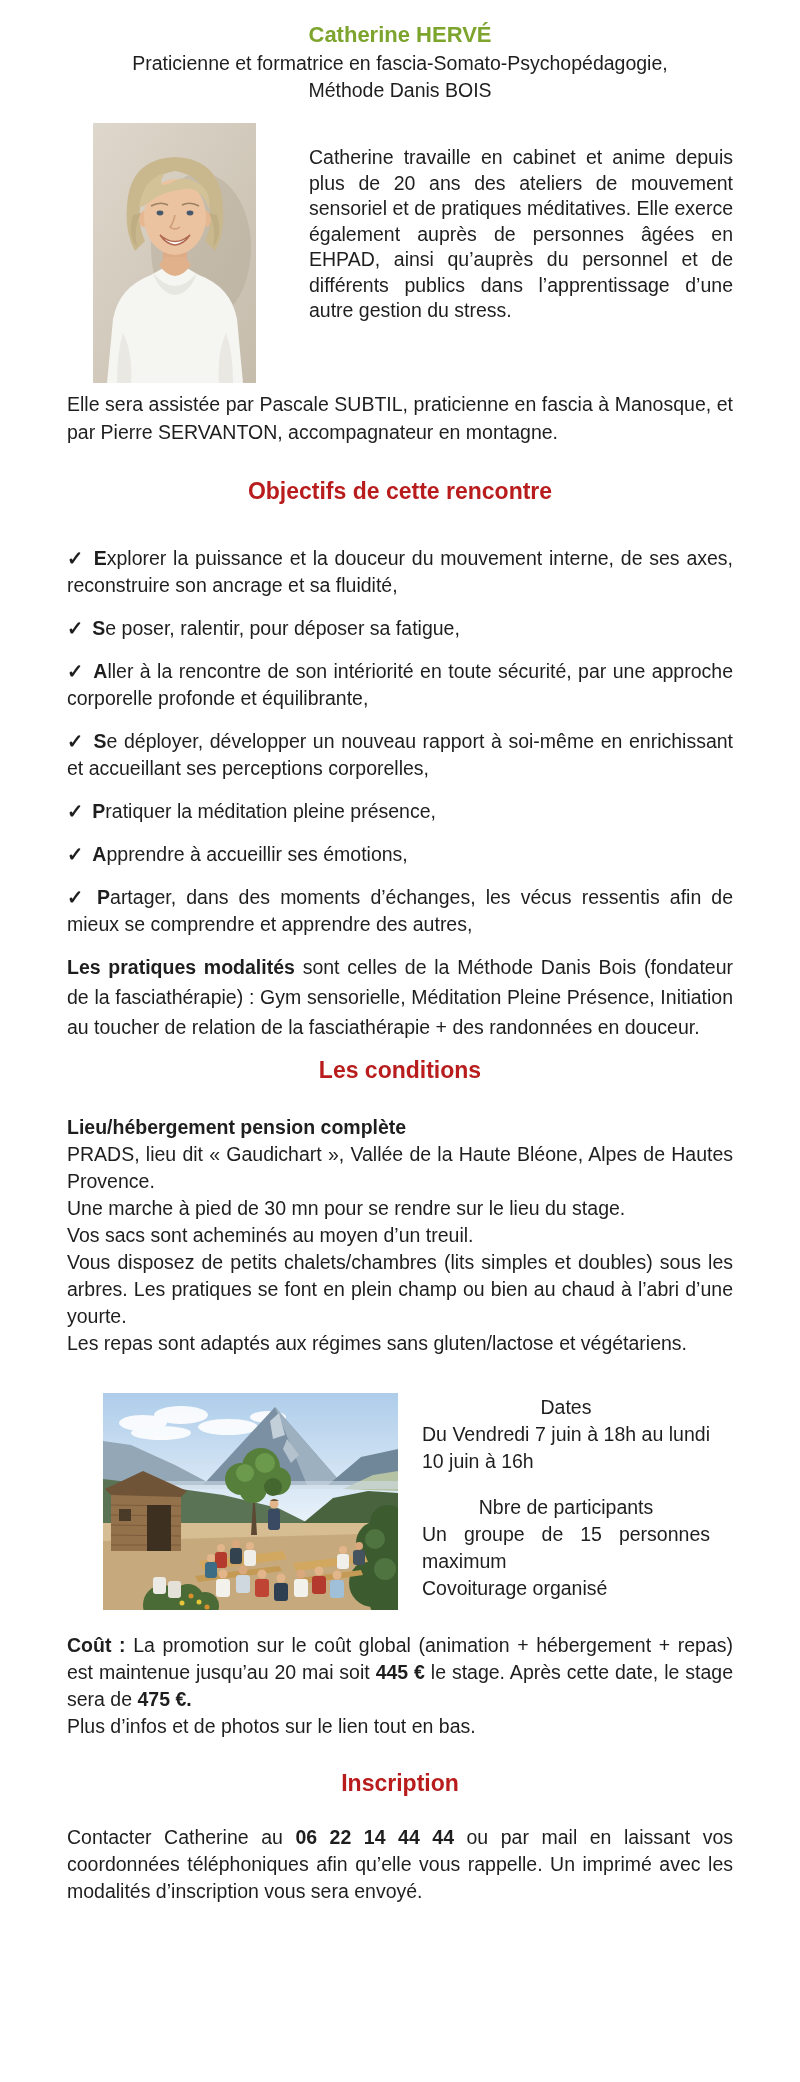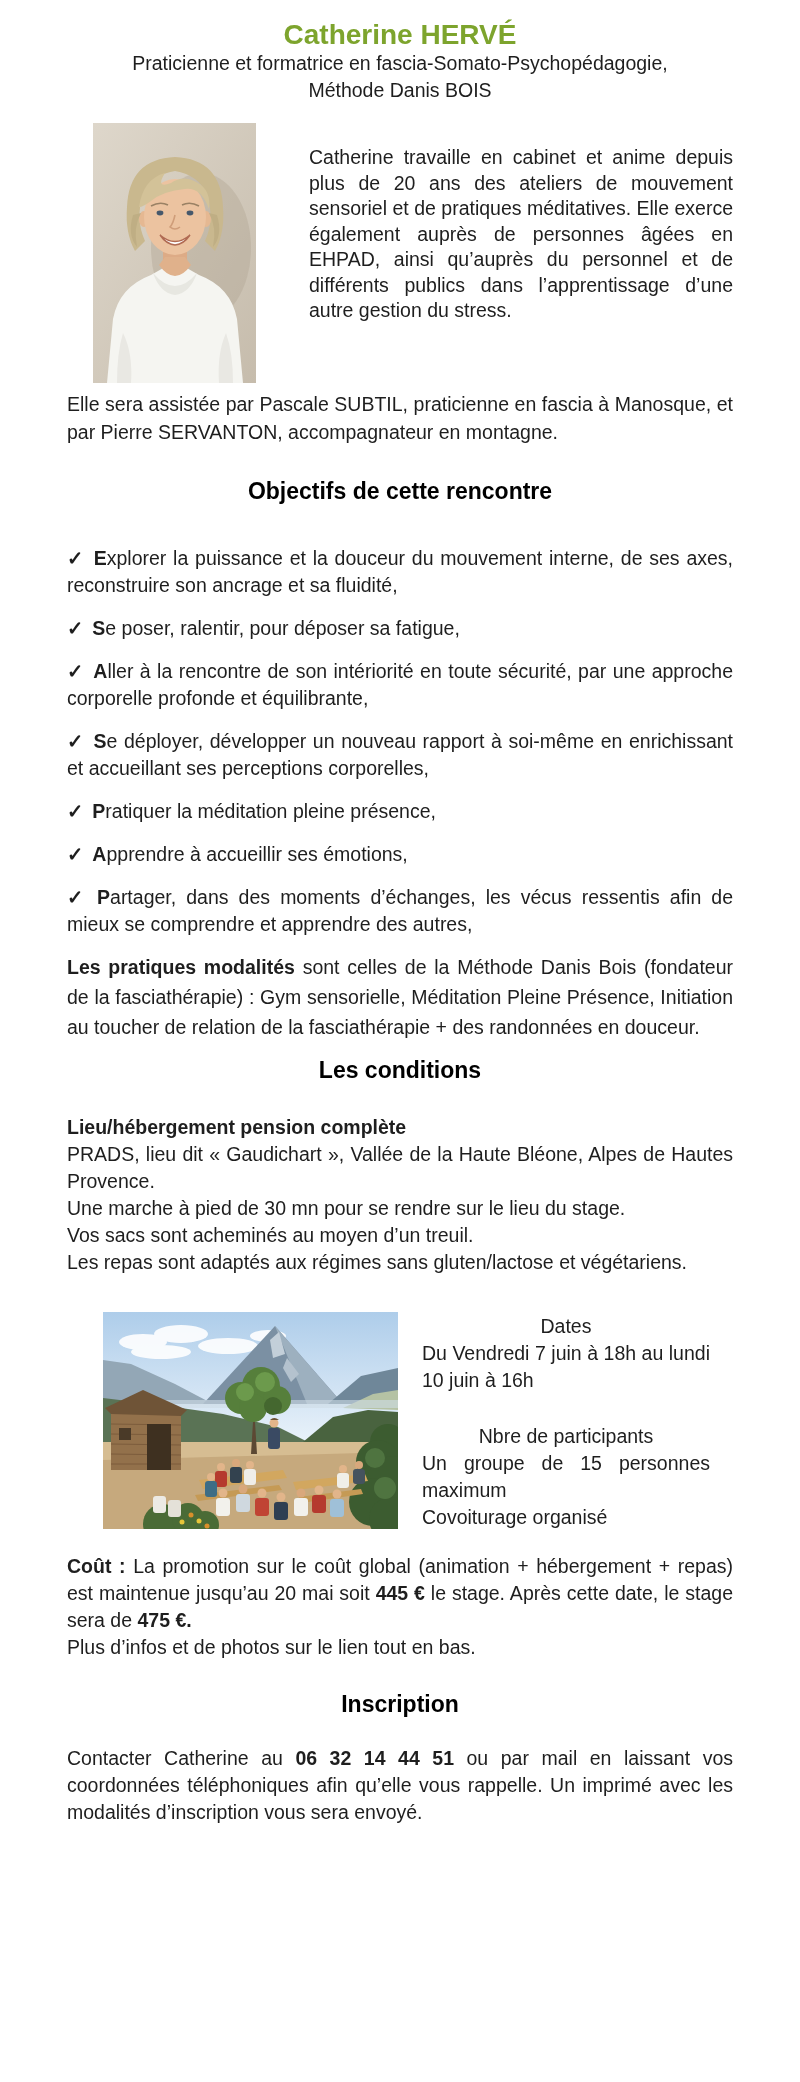--- a/index.html
+++ b/index.html
@@ -8,27 +8,27 @@
     width:800px;height:2082px;
     box-sizing:border-box;
     padding:20px 67px 0;
     overflow:hidden;
     background:#ffffff;
     color:#1e1e1e;
     font-family:"Liberation Sans",sans-serif;
     font-size:19.5px;line-height:27px;
   }
   h1.doc-title{
-    margin:0;font-size:28px;line-height:30px;font-weight:bold;
+    margin:0;font-size:22px;line-height:30px;font-weight:bold;
     color:#7da42d;text-align:center;
   }
   .subtitle-line{margin:0;text-align:center;line-height:27px;}
   h2.section-heading{
     margin:0;font-size:23px;line-height:33px;font-weight:bold;
-    color:#000000;text-align:center;
+    color:#b91c1c;text-align:center;
   }
   #objectives-heading{margin-top:29px;}
   #conditions-heading{margin-top:12px;}
   #registration-heading{margin-top:27px;}
 
   .profile-row{display:flex;margin-top:19px;padding-left:26px;height:260px;justify-content:center;}
   .portrait{width:163px;height:260px;flex:none;display:block;}
   .bio-text{width:425px;margin:0 0 0 53px;padding-top:22px;line-height:25.5px;text-align:justify;}
 
   .para{margin:0;text-align:justify;}
@@ -41,21 +41,21 @@
   .lead{font-weight:bold;}
 
   .practices{margin-top:14px;line-height:30px;}
   .cond-title{margin:27px 0 0;font-weight:bold;}
 
   .retreat-row{display:flex;margin-top:36px;padding-left:36px;}
   .landscape{width:295px;height:217px;flex:none;display:block;}
   .dates-col{width:288px;margin-left:24px;padding-top:1px;}
   .dates-col p{margin:0;text-align:justify;line-height:27px;}
   .dates-col .col-title{font-weight:normal;text-align:center;}
-  .dates-col .gap-above{margin-top:29px;}
+  .dates-col .gap-above{margin-top:19px;}
 
   .cost{margin-top:22px;}
   b{font-weight:bold;}
   .contact{margin-top:24px;}
 </style>
 </head>
 <body>
 
 <div class="page">
 
@@ -111,20 +111,21 @@
   </ul>
 
   <p class="para practices"><b>Les pratiques modalités</b><span> sont celles de la Méthode Danis Bois (fondateur de la fasciathérapie) : Gym sensorielle, Méditation Pleine Présence, Initiation au toucher de relation de la fasciathérapie + des randonnées en douceur.</span></p>
 
   <h2 class="section-heading" id="conditions-heading">Les conditions</h2>
 
   <p class="cond-title">Lieu/hébergement pension complète</p>
   <p class="para">PRADS, lieu dit « Gaudichart »,  Vallée de la Haute Bléone, Alpes de Hautes Provence.</p>
   <p class="para">Une marche à pied de 30 mn pour se rendre sur le lieu du stage.</p>
   <p class="para">Vos sacs sont acheminés au moyen d’un treuil.</p>
+  <p class="para">Vous disposez de petits chalets/chambres (lits simples et doubles) sous les arbres. Les pratiques se font en plein champ ou bien au chaud à l’abri d’une yourte.</p>
   <p class="para">Les repas sont adaptés  aux régimes sans gluten/lactose et végétariens.</p>
 
   <div class="retreat-row">
     <svg class="landscape" viewBox="0 0 295 217" aria-hidden="true">
       <defs>
         <linearGradient id="sky" x1="0" y1="0" x2="0" y2="1">
           <stop offset="0" stop-color="#aecdea"></stop>
             <stop offset="1" stop-color="#e9f2fa"></stop>
         </linearGradient>
       </defs>
@@ -236,15 +237,15 @@
       <p>Un groupe de 15 personnes maximum</p>
       <p>Covoiturage organisé</p>
     </div>
   </div>
 
   <p class="para cost"><b>Coût :</b><span> La promotion sur le coût global (animation + hébergement + repas) est maintenue jusqu’au 20 mai soit </span><b>445 €</b><span> le stage. Après cette date, le stage sera de </span><b>475 €.</b></p>
   <p class="para">Plus d’infos et de photos sur le lien tout en bas.</p>
 
   <h2 class="section-heading" id="registration-heading">Inscription</h2>
 
-  <p class="para contact"><span>Contacter Catherine au </span><b>06 32 14 44 51</b><span> ou par mail en laissant vos coordonnées téléphoniques afin qu’elle vous rappelle. Un imprimé avec les modalités d’inscription vous sera envoyé.</span></p>
+  <p class="para contact"><span>Contacter Catherine au </span><b>06 22 14 44 44</b><span> ou par mail en laissant vos coordonnées téléphoniques afin qu’elle vous rappelle. Un imprimé avec les modalités d’inscription vous sera envoyé.</span></p>
 
 </div>
 
 </body></html>

